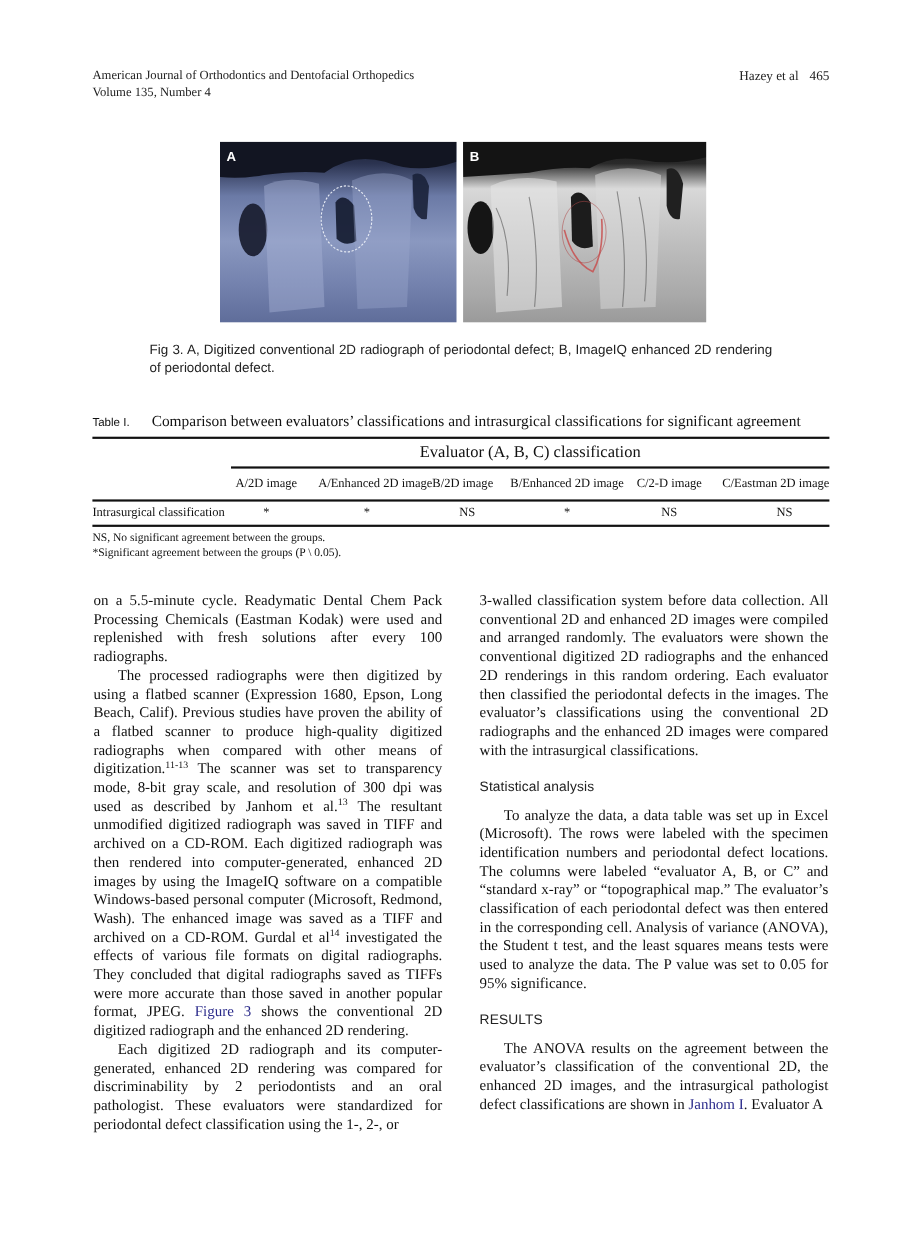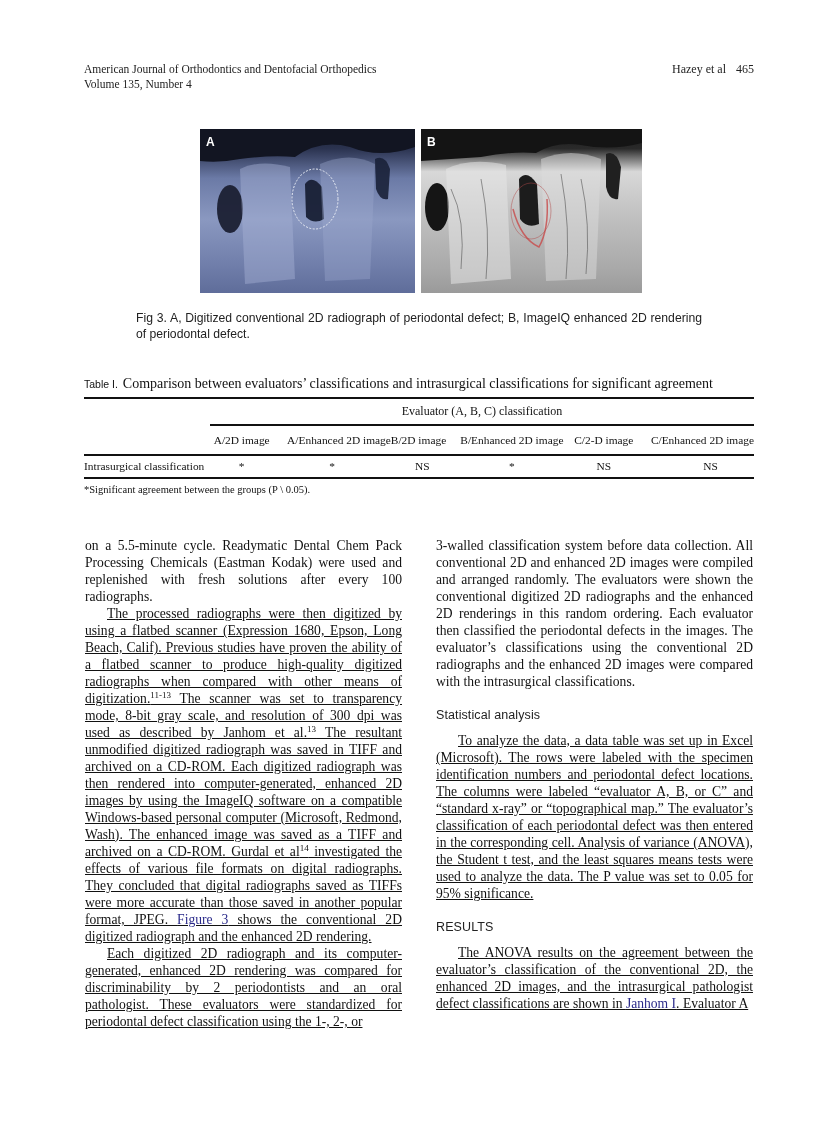--- a/index.html
+++ b/index.html
@@ -17,33 +17,33 @@
   .panel-a { left: 0; width: 215px; background: linear-gradient(180deg, #1a1e2e 0%, #2b3350 12%, #6b7aa6 30%, #8a98c0 55%, #7381ad 80%, #5f6d9a 100%); }
   .panel-b { left: 221px; width: 221px; background: linear-gradient(180deg, #1a1a1a 0%, #2a2a2a 12%, #d8d8d8 26%, #bfbfbf 55%, #a9a9a9 85%, #9a9a9a 100%); }
   .panel .label { position: absolute; left: 6px; top: 6px; color: #fff; font-family: "Liberation Sans", sans-serif; font-weight: bold; font-size: 12px; }
   .panel svg { position: absolute; left: 0; top: 0; }
 
   .caption { position: absolute; left: 136px; top: 310px; width: 566px; font-family: "Liberation Sans", sans-serif; font-size: 12.2px; line-height: 16px; color: #222; text-align: justify; }
 
   
   .table-block { position: absolute; left: 84px; top: 376px; width: 670px; }
   .table-title { font-family: "Liberation Serif", serif; font-size: 14px; color: #111; white-space: nowrap; }
-  .table-title .tlabel { font-family: "Liberation Sans", sans-serif; font-size: 10.5px; margin-right: 5px; }
+  .table-title .tlabel { font-family: "Liberation Sans", sans-serif; font-size: 10.5px; margin-right: 20px; }
   .rule-thick { height: 2px; background: #111; }
   .rule-thin { height: 1px; background: #111; }
   table.data { border-collapse: collapse; width: 100%; font-family: "Liberation Serif", serif; font-size: 11.4px; color: #111; }
   table.data td, table.data th { padding: 0; font-weight: normal; white-space: nowrap; }
   .footnotes { font-family: "Liberation Serif", serif; font-size: 10.5px; line-height: 13.5px; color: #111; margin-top: 4px; }
 
   
   .col { position: absolute; top: 537px; width: 317px; font-family: "Liberation Serif", serif; font-size: 13.6px; line-height: 17px; color: #111; text-align: justify; }
   .col-left { left: 85px; }
   .col-right { left: 436px; }
   .col p { margin: 0; }
-  .col p.indent { text-indent: 22px; text-decoration: underline; }
+  .col p.indent { text-indent: 22px; }
   sup { font-size: 9px; line-height: 0; vertical-align: 5px; }
   .xref { color: #2a2a8a; }
   .section-head { font-family: "Liberation Sans", sans-serif; font-size: 12.5px; color: #222; margin: 17px 0 8px 0; letter-spacing: 0.1px; }
 </style>
 </head>
 <body>
 
 <div class="running-header">
   <div class="journal">
     <div>American Journal of Orthodontics and Dentofacial Orthopedics</div>
@@ -86,36 +86,36 @@
 
 <div class="table-block">
   <div class="table-title">
     <span class="tlabel">Table I.</span><span>Comparison between evaluators’ classifications and intrasurgical classifications for significant agreement</span>
   </div>
   <div class="rule-thick" style="margin-top:5px;"></div>
   <table class="data">
     <tbody>
         <tr style="height:25px;">
       <td style="width:126px;"></td>
-      <td colspan="6" style="text-align:center; font-size:12px;">Evaluator (A, B, C) classification</td>
+      <td colspan="6" style="text-align:center; font-size:15px;">Evaluator (A, B, C) classification</td>
     </tr>
     <tr>
           <td></td>
           <td colspan="6" style="padding:0;">
             <div class="rule-thin" style="height:1.5px;"></div>
           </td>
         </tr>
     <tr style="height:28px;">
       <td></td>
       <td style="text-align:center;">A/2D image</td>
       <td style="text-align:right;">A/Enhanced 2D image</td>
       <td style="">B/2D image</td>
       <td style="text-align:center;">B/Enhanced 2D image</td>
       <td style="text-align:center;">C/2-D image</td>
-      <td style="text-align:right;">C/Enhanced 2D image</td>
+      <td style="text-align:right;">C/Eastman 2D image</td>
     </tr>
     <tr>
           <td colspan="7" style="padding:0;">
             <div class="rule-thick"></div>
           </td>
         </tr>
     <tr style="height:21px;">
       <td>Intrasurgical classification</td>
       <td style="text-align:center;">*</td>
       <td style="text-align:center;">*</td>
@@ -125,20 +125,21 @@
       <td style="text-align:center; padding-left:30px;">NS</td>
     </tr>
     <tr>
           <td colspan="7" style="padding:0;">
             <div class="rule-thick"></div>
           </td>
         </tr>
   </tbody>
     </table>
   <div class="footnotes">
+    <div>NS, No significant agreement between the groups.</div>
     <div>*Significant agreement between the groups (P \ 0.05).</div>
   </div>
 </div>
 
 <div class="col col-left">
   <p>on a 5.5-minute cycle. Readymatic Dental Chem Pack Processing Chemicals (Eastman Kodak) were used and replenished with fresh solutions after every 100 radiographs.</p>
   <p class="indent"><span>The processed radiographs were then digitized by using a flatbed scanner (Expression 1680, Epson, Long Beach, Calif). Previous studies have proven the ability of a flatbed scanner to produce high-quality digitized radiographs when compared with other means of digitization.</span><sup>11-13</sup><span> The scanner was set to transparency mode, 8-bit gray scale, and resolution of 300 dpi was used as described by Janhom et al.</span><sup>13</sup><span> The resultant unmodified digitized radiograph was saved in TIFF and archived on a CD-ROM. Each digitized radiograph was then rendered into computer-generated, enhanced 2D images by using the ImageIQ software on a compatible Windows-based personal computer (Microsoft, Redmond, Wash). The enhanced image was saved as a TIFF and archived on a CD-ROM. Gurdal et al</span><sup>14</sup><span> investigated the effects of various file formats on digital radiographs. They concluded that digital radiographs saved as TIFFs were more accurate than those saved in another popular format, JPEG. </span><span class="xref">Figure 3</span><span> shows the conventional 2D digitized radiograph and the enhanced 2D rendering.</span></p>
   <p class="indent">Each digitized 2D radiograph and its computer-generated, enhanced 2D rendering was compared for discriminability by 2 periodontists and an oral pathologist. These evaluators were standardized for periodontal defect classification using the 1-, 2-, or</p>
 </div>
 

